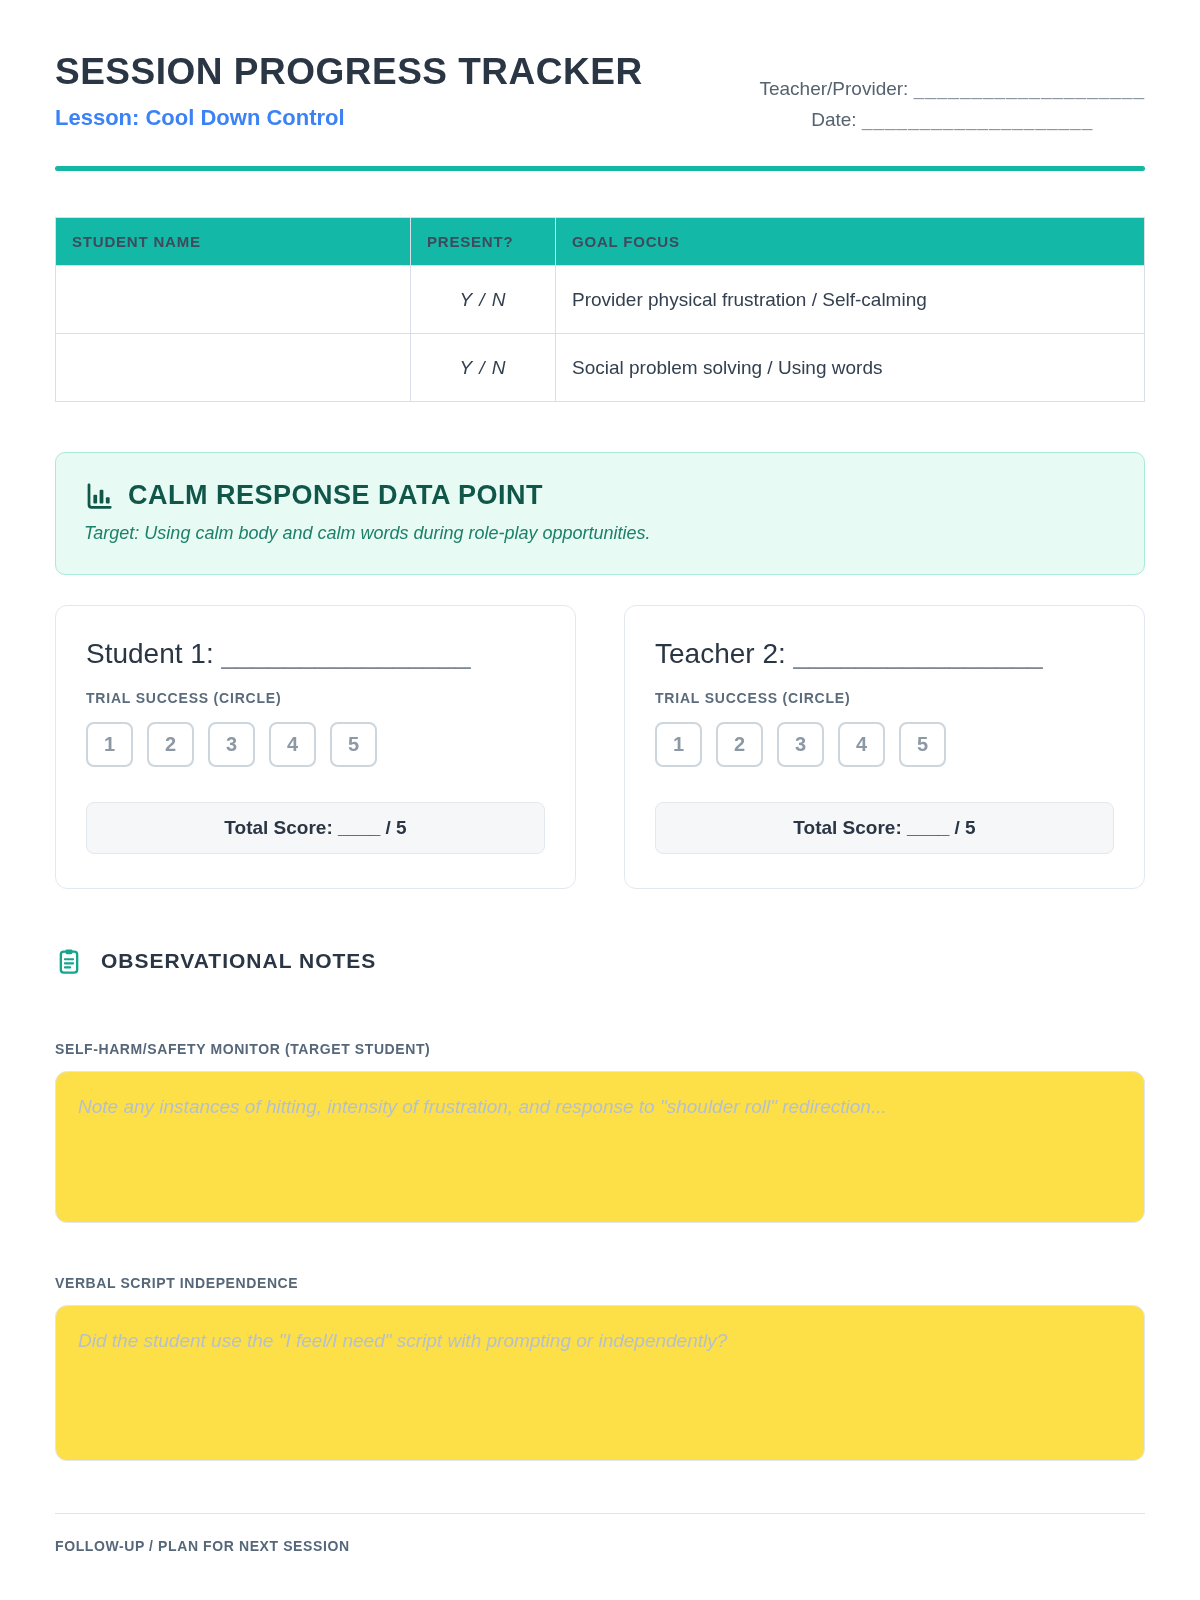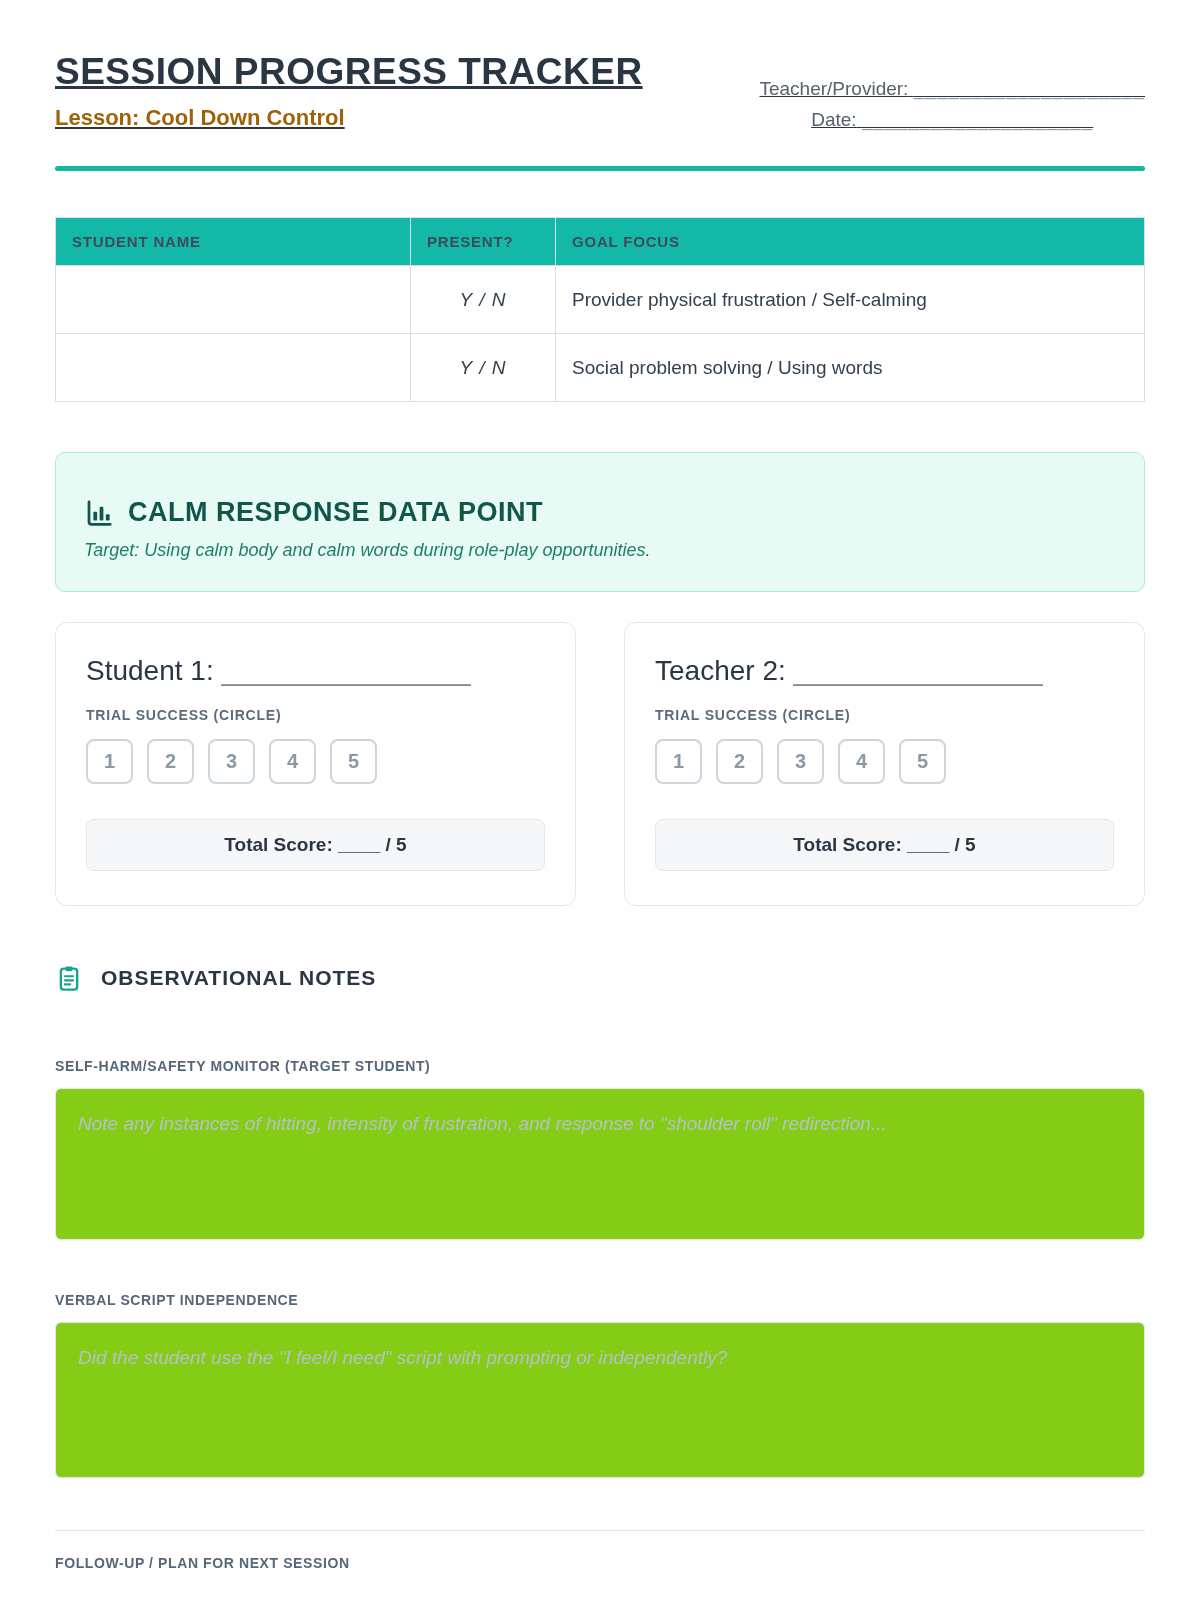--- a/index.html
+++ b/index.html
@@ -6,27 +6,27 @@
   html, body { width: 1200px; height: 1600px; }
   body {
     background: #ffffff;
     font-family: "Liberation Sans", "DejaVu Sans", sans-serif;
     color: #2a3644;
     overflow: hidden;
   }
   .page { width: 1200px; height: 1600px; padding: 52px 55px 0 55px; }
 
   
-  .header { display: flex; justify-content: space-between; align-items: flex-start; text-decoration: underline; }
+  .header { display: flex; justify-content: space-between; align-items: flex-start; }
   .page-title {
     font-size: 37px; font-weight: 800; letter-spacing: 0.5px;
     color: #2a3644; line-height: 1.1;
   }
   .lesson {
-    margin-top: 12px; font-size: 22px; font-weight: bold; color: #a16207;
+    margin-top: 12px; font-size: 22px; font-weight: bold; color: #3b82f6;
   }
   .header-right { text-align: right; padding-top: 26px; }
   .meta-line { font-size: 19px; color: #55626f; margin-bottom: 9px; text-align: center; }
   .meta-line .blank { color: #8b97a3; letter-spacing: 1px; }
   .teal-rule {
     margin-top: 26px; height: 5px; background: #14b8a2; border-radius: 3px;
   }
 
   
   .roster { margin-top: 46px; width: 100%; border-collapse: collapse; }
@@ -38,21 +38,21 @@
   .roster td { height: 68px; padding: 10px 16px; font-size: 19px; color: #33404f; }
   .col-name { width: 355px; }
   .col-present { width: 145px; }
   .cell-present { text-align: center; font-style: italic; color: #aab4c0; letter-spacing: 1px; font-size: 19px; }
 
   
   .callout {
     margin-top: 50px; background: #e7faf4; border: 1px solid #abe9d8;
     border-radius: 10px; padding: 27px 28px 30px 28px;
   }
-  .callout-title-row { display: flex; align-items: center; gap: 14px; margin-top: 17px; }
+  .callout-title-row { display: flex; align-items: center; gap: 14px; }
   .callout-title { font-size: 27px; font-weight: 800; letter-spacing: 0.5px; color: #10574a; }
   .callout-target { margin-top: 12px; font-size: 18px; font-style: italic; color: #1d8069; }
   .chart-icon svg { display: block; }
 
   
   .cards { margin-top: 30px; display: flex; gap: 48px; }
   .card {
     flex: 1; border: 1px solid #e3e8ee; border-radius: 12px;
     padding: 32px 30px 34px 30px; background: #ffffff;
   }
@@ -77,23 +77,23 @@
   
   .notes-header { margin-top: 58px; display: flex; align-items: center; gap: 18px; }
   .notes-title { font-size: 21px; font-weight: 800; letter-spacing: 1px; color: #2a3644; }
   .clipboard-icon svg { display: block; }
 
   .note-label {
     margin-top: 52px; font-size: 14px; font-weight: bold; letter-spacing: 0.6px; color: #56677a;
   }
   .note-label.first { margin-top: 66px; }
   .note-area {
-    margin-top: 14px; width: 100%; border: 1px solid #e1e7ed; border-radius: 6px;
+    margin-top: 14px; width: 100%; border: 1px solid #e1e7ed; border-radius: 12px;
     padding: 24px 22px; font-size: 19px; font-style: italic; color: #3c4a58;
-    font-family: inherit; resize: none; background: #84cc16; display: block; outline: none;
+    font-family: inherit; resize: none; background: #fde047; display: block; outline: none;
   }
   .note-area::placeholder { color: #b7c0ca; font-style: italic; opacity: 1; }
   #note-area-0 { height: 152px; }
   #note-area-1 { height: 156px; }
 
   .bottom-divider { margin-top: 52px; border: none; border-top: 1px solid #dfe4e9; height: 0; }
   .followup-label { margin-top: 24px; }
 </style>
 </head>
 <body>

